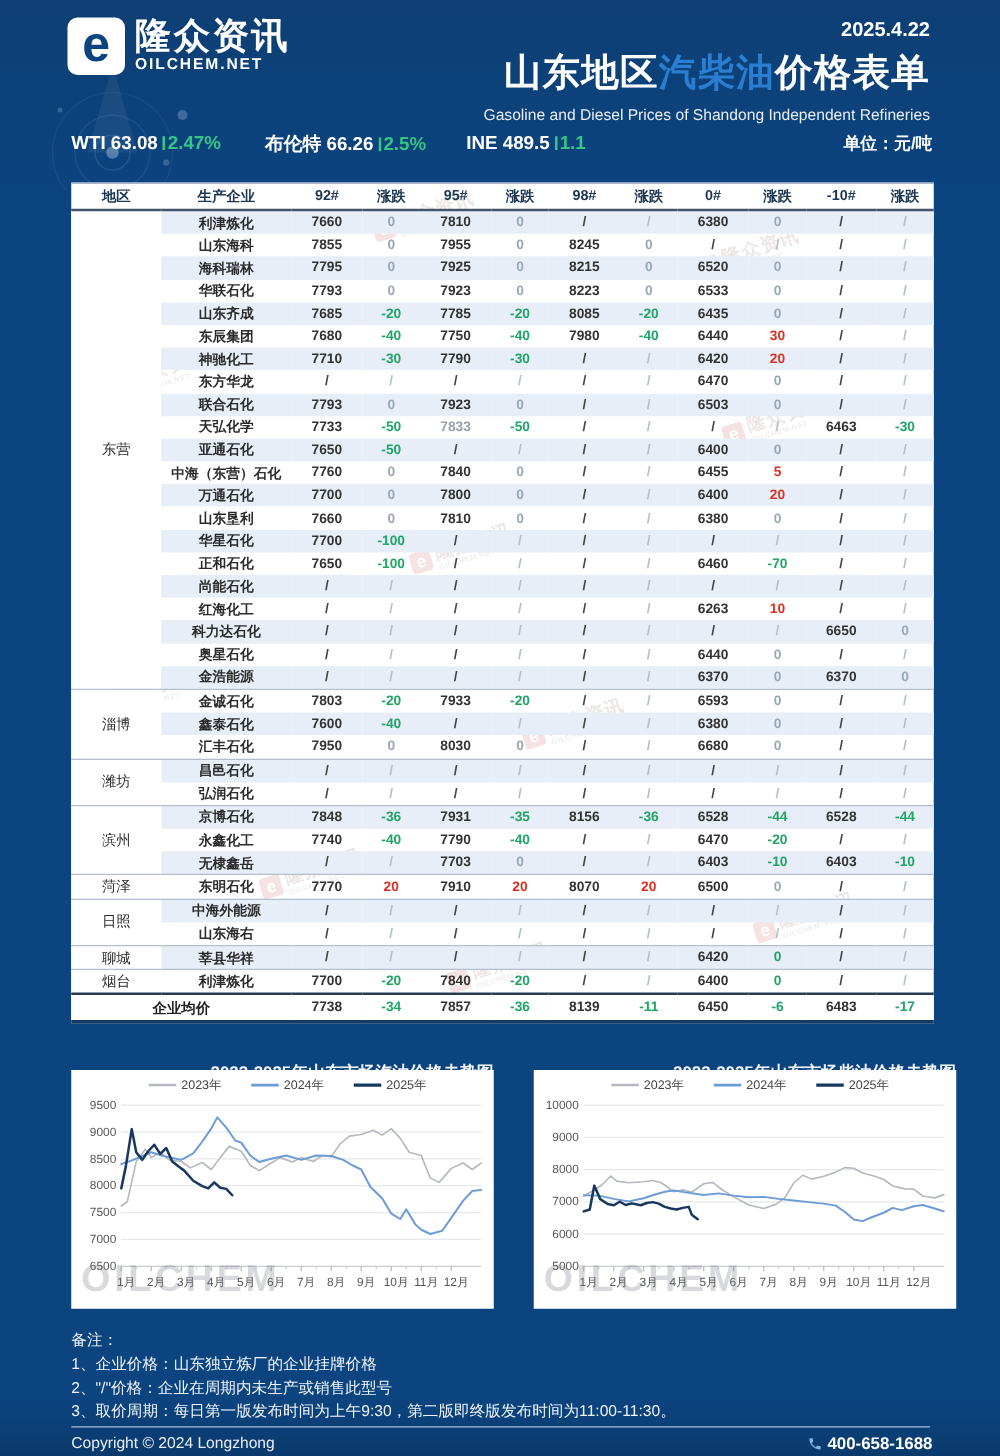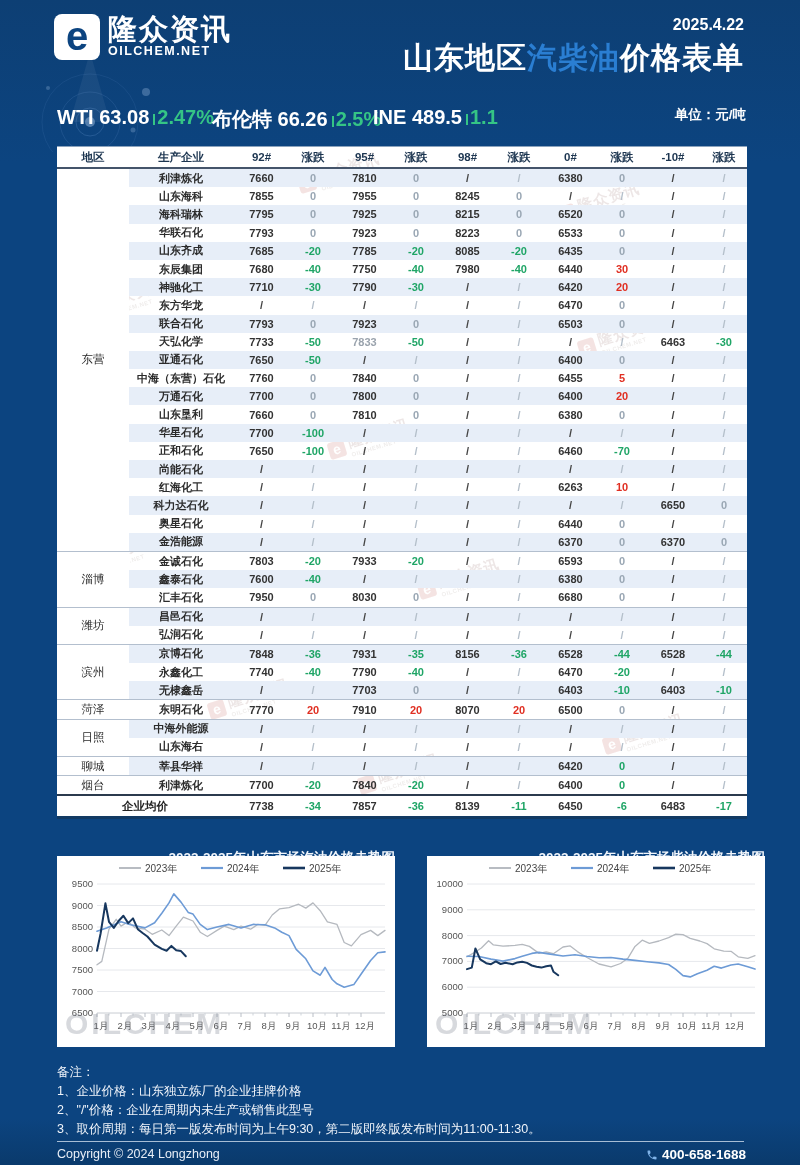--- a/index.html
+++ b/index.html
@@ -14,21 +14,21 @@
   .logo-cn{font-size:29px;font-weight:bold;letter-spacing:2px;line-height:30px;}
   .logo-en{font-size:12.5px;font-weight:bold;letter-spacing:1.5px;line-height:15px;}
   .radar{position:absolute;top:52px;left:28px;opacity:.8;}
   .date{position:absolute;top:16px;right:56px;color:#fff;font-size:16px;font-weight:bold;}
   .title-block{position:absolute;top:38px;right:56px;text-align:right;}
   .title{font-size:30px;font-weight:bold;color:#fff;letter-spacing:1px;}
   .title .hl{color:#2a7ed2;}
   .subtitle{margin-top:6px;font-size:12.5px;color:#e8eef6;}
   
   .ticker{position:absolute;top:106px;left:57px;width:689px;height:20px;color:#fff;}
-  .tk{position:absolute;top:0;font-size:20px;font-weight:bold;white-space:nowrap;}
+  .tk{position:absolute;top:0;font-size:15px;font-weight:bold;white-space:nowrap;}
   .tk .chg{color:#35c585;margin-left:4px;}
   .tk .chg .bar{display:inline-block;width:2px;height:11px;background:#35c585;margin-right:2px;vertical-align:-1px;}
   .unit{position:absolute;top:0;right:0;font-size:13.5px;font-weight:bold;color:#fff;}
   
   .panel{position:absolute;top:146px;left:57px;width:690px;background:#fff;
          border-top:1px solid #8ba3bd;border-bottom:3px solid #123a63;}
   table.pt{border-collapse:collapse;width:690px;table-layout:fixed;position:relative;z-index:2;}
   .pt th{height:20px;font-size:11.5px;font-weight:bold;color:#1c3550;
          border-bottom:2px solid #44546a;padding:0;}
   .pt td{height:18.2px;padding:0;font-size:11px;text-align:center;font-weight:600;color:#333;}
@@ -85,20 +85,21 @@
     <div class="logo-text">
       <div class="logo-cn">隆众资讯</div>
       <div class="logo-en">OILCHEM.NET</div>
     </div>
   </div>
 
   <div class="date">2025.4.22</div>
 
   <div class="title-block">
     <div class="title"><span>山东地区</span><span class="hl">汽柴油</span><span>价格表单</span></div>
+    <div class="subtitle">Gasoline and Diesel Prices of Shandong Independent Refineries</div>
   </div>
 
   <div class="ticker">
     <span class="tk" style="left:0"><span>WTI</span>&nbsp;<span>63.08</span><span class="chg"><span class="bar"></span><span>2.47%</span></span></span>
     <span class="tk" style="left:155px"><span>布伦特</span>&nbsp;<span>66.26</span><span class="chg"><span class="bar"></span><span>2.5%</span></span></span>
     <span class="tk" style="left:316px"><span>INE</span>&nbsp;<span>489.5</span><span class="chg"><span class="bar"></span><span>1.1</span></span></span>
     <span class="unit">单位：元/吨</span>
   </div>
 
   <div class="panel">

